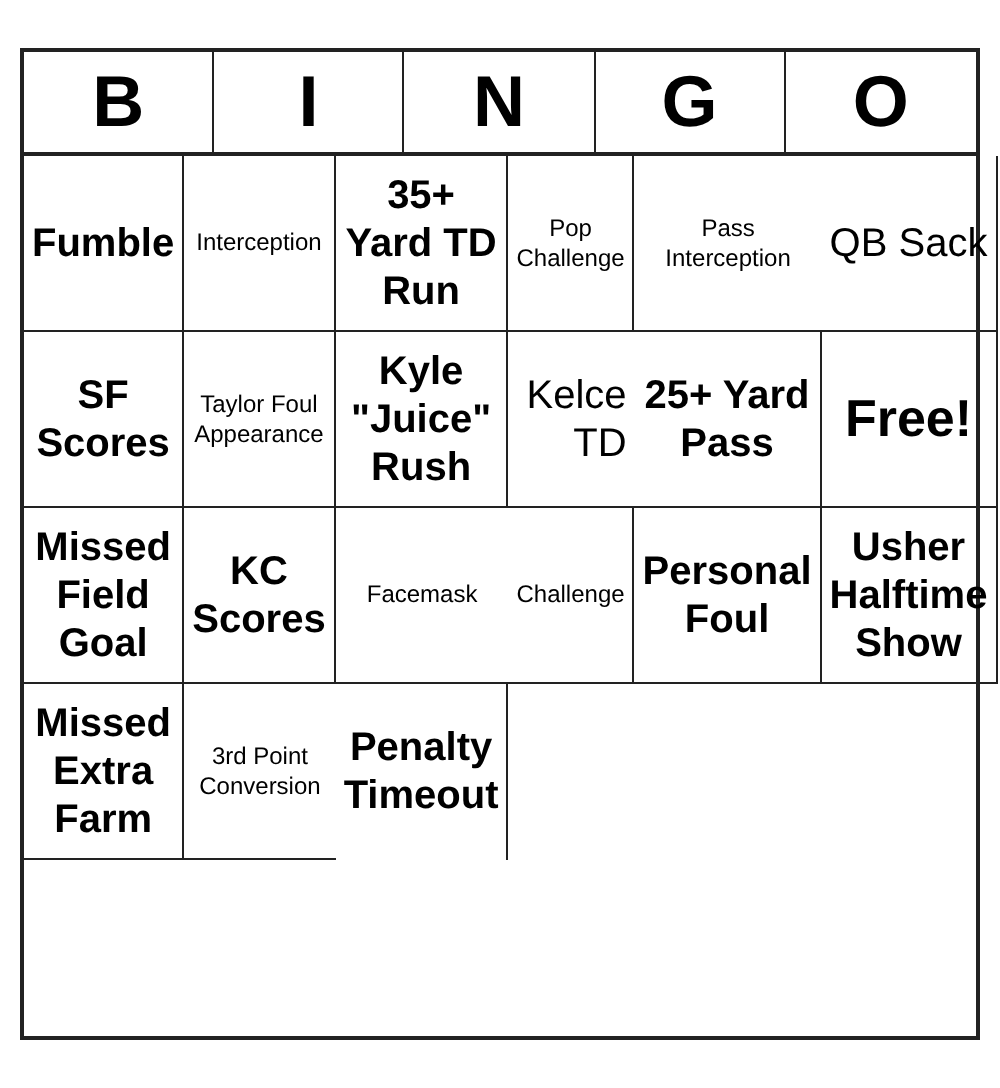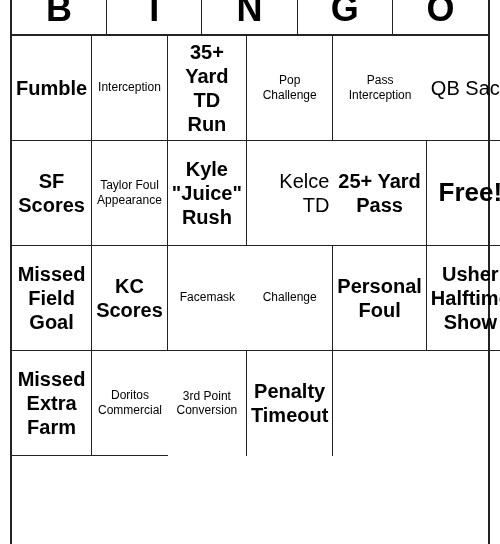--- a/index.html
+++ b/index.html
@@ -129,22 +129,19 @@
       <div class="bingo-cell">
         <span class="cell-text large">Personal Foul</span>
       </div>
       <div class="bingo-cell">
         <span class="cell-text large">Usher Halftime Show</span>
       </div>
       <div class="bingo-cell">
         <span class="cell-text large">Missed Extra Farm</span>
       </div>
       <div class="bingo-cell">
-        <span class="cell-text">Doritos Commercial</span>
-      </div>
-      <div class="bingo-cell">
         <span class="cell-text">3rd Point Conversion</span>
       </div>
       <div class="bingo-cell">
         <span class="cell-text large">Penalty Timeout</span>
       </div>
     </div>
 </div>
 
 </body></html>

